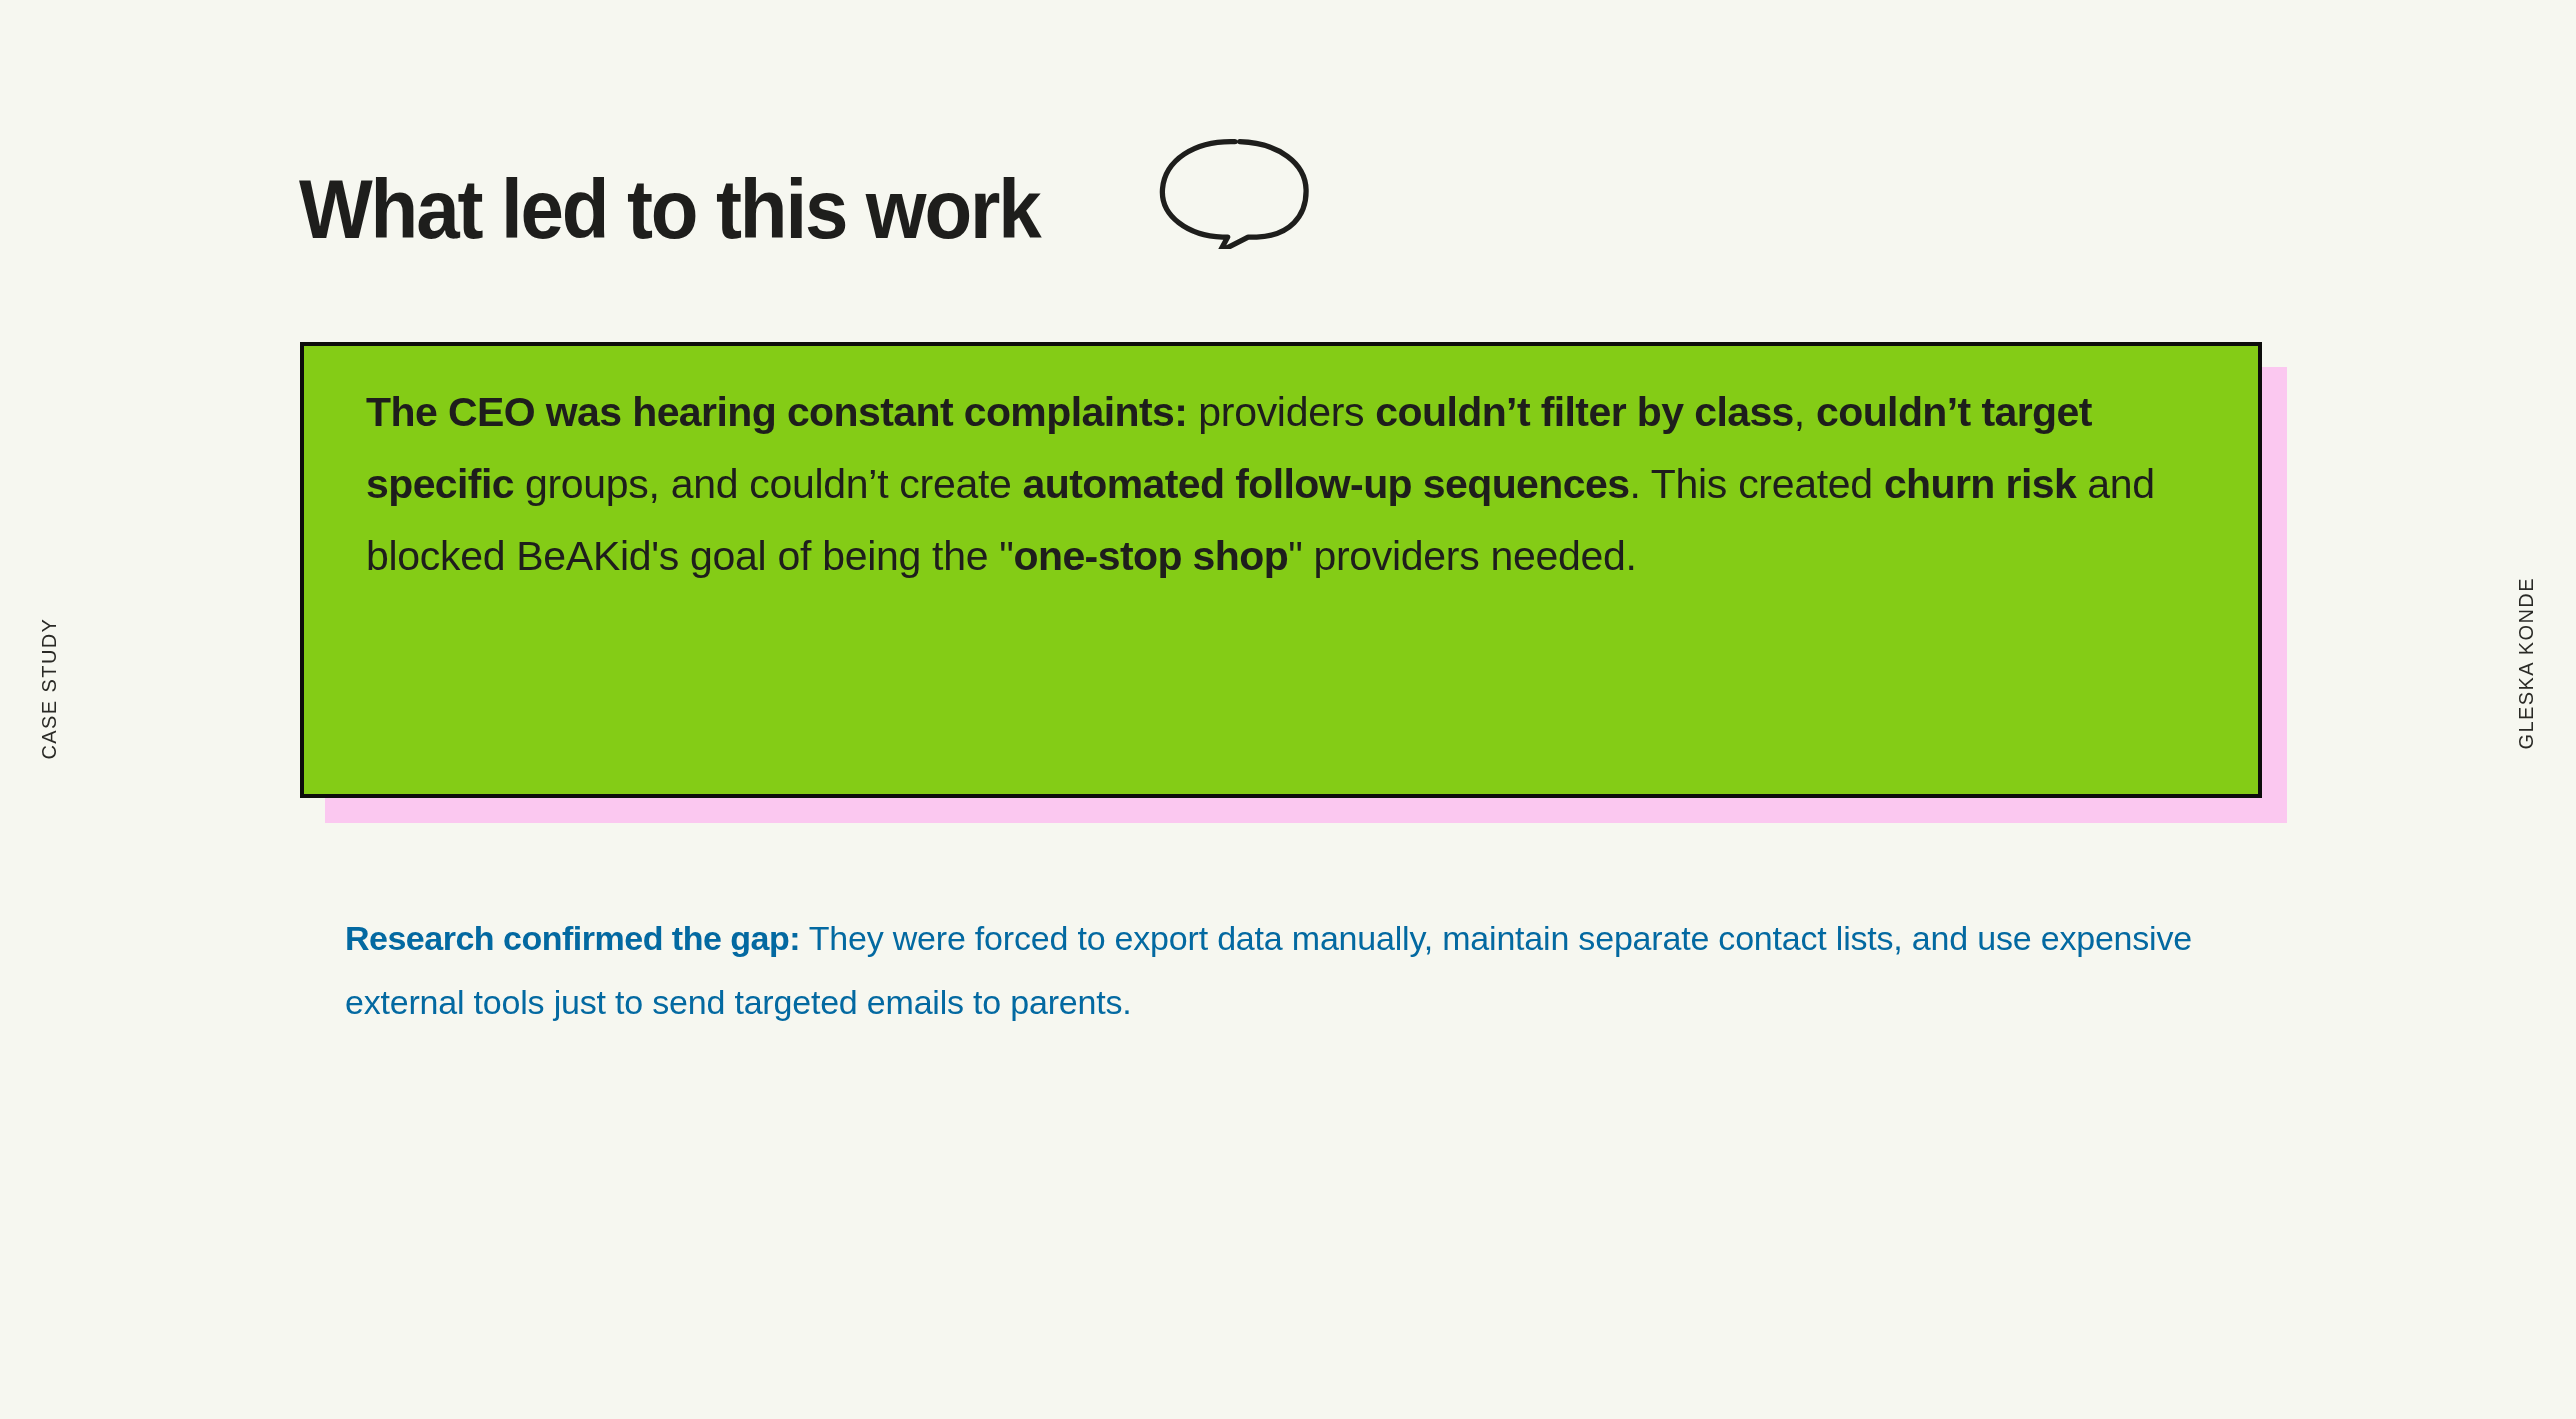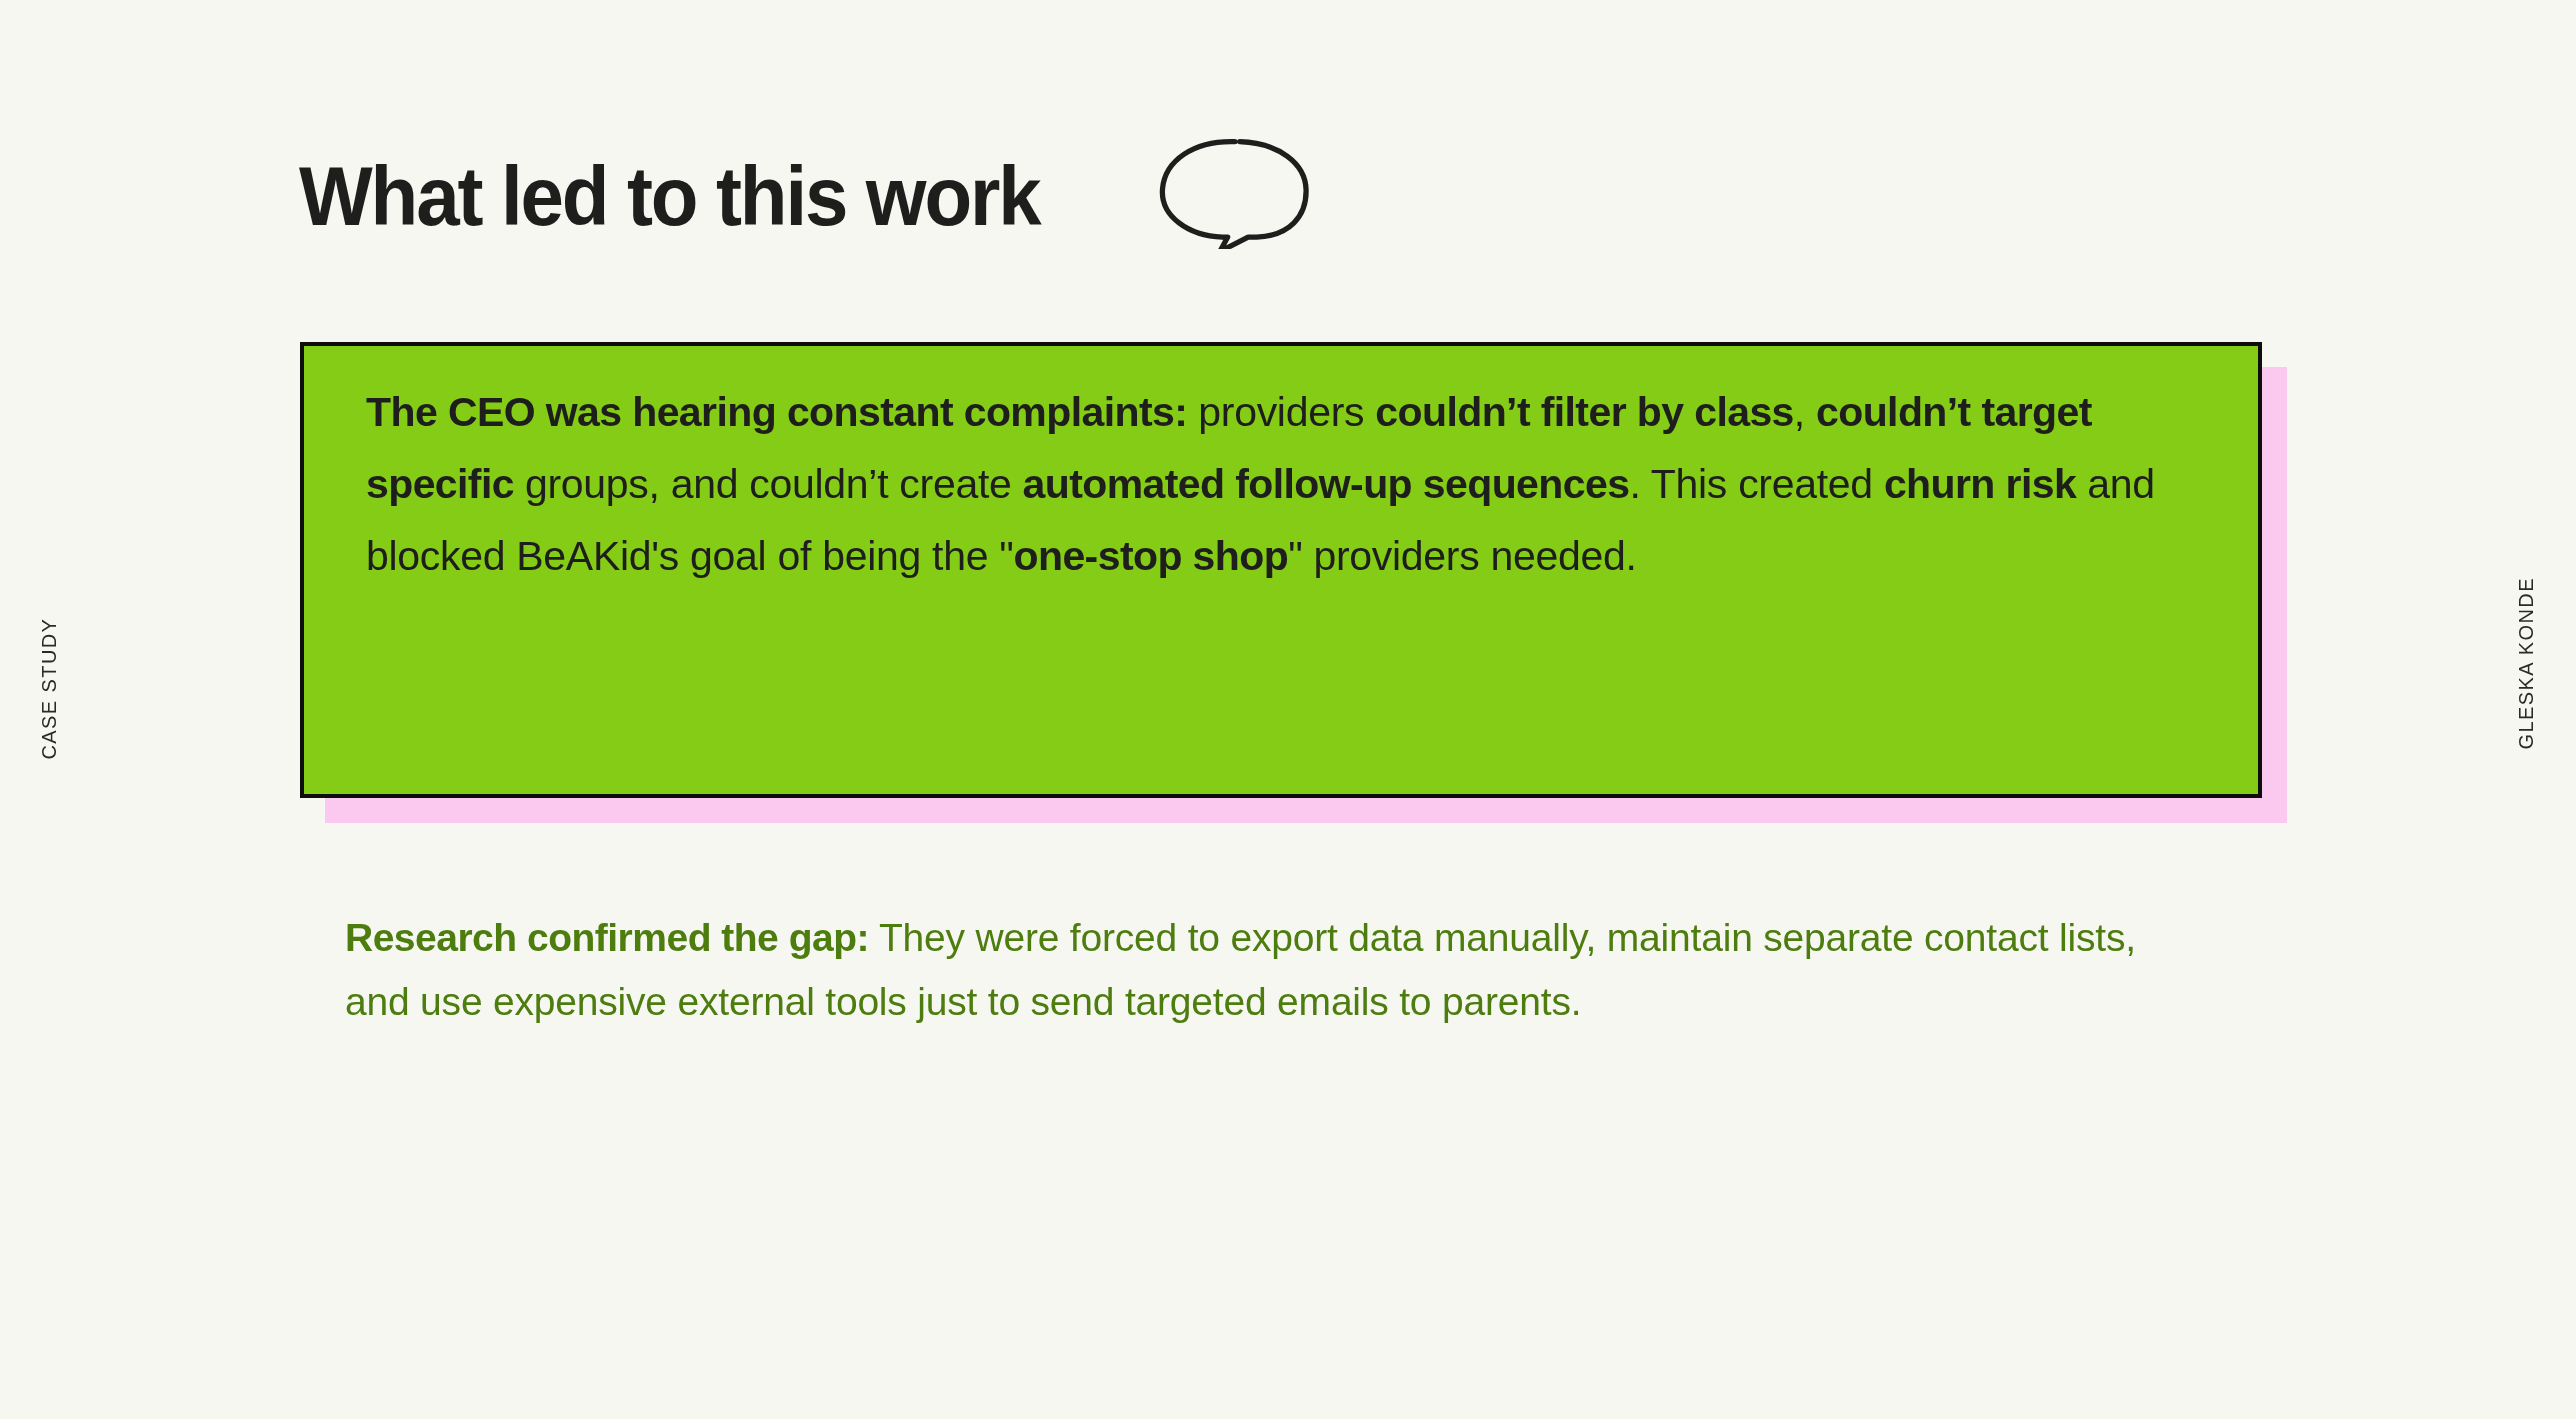--- a/index.html
+++ b/index.html
@@ -48,21 +48,21 @@
     text-align: center;
     transform: translateY(-50%) rotate(-90deg);
   }
 
   
   .headline-row {
     position: absolute;
     left: 299px;
     top: 141px;
     display: flex;
-    align-items: center;
+    align-items: flex-end;
     gap: 59px;
   }
   .headline {
     font-size: 84px;
     line-height: 1;
     font-weight: 700;
     letter-spacing: -2.3px;
     color: #1E1E1C;
     font-family: "Liberation Sans", sans-serif;
     transform: scaleX(0.93);
@@ -117,24 +117,24 @@
     font-weight: 700;
     letter-spacing: -0.6px;
   }
 
   
   .research {
     position: absolute;
     left: 345px;
     top: 906px;
     width: 1860px;
-    font-size: 39px;
+    font-size: 34px;
     line-height: 64px;
     letter-spacing: -0.2px;
-    color: #4d7c0f;
+    color: #0369a1;
     font-weight: 400;
     font-family: "Liberation Sans", sans-serif;
   }
   .research b,
   .research strong {
     font-weight: 700;
     letter-spacing: -0.5px;
   }
 </style>
 </head>

